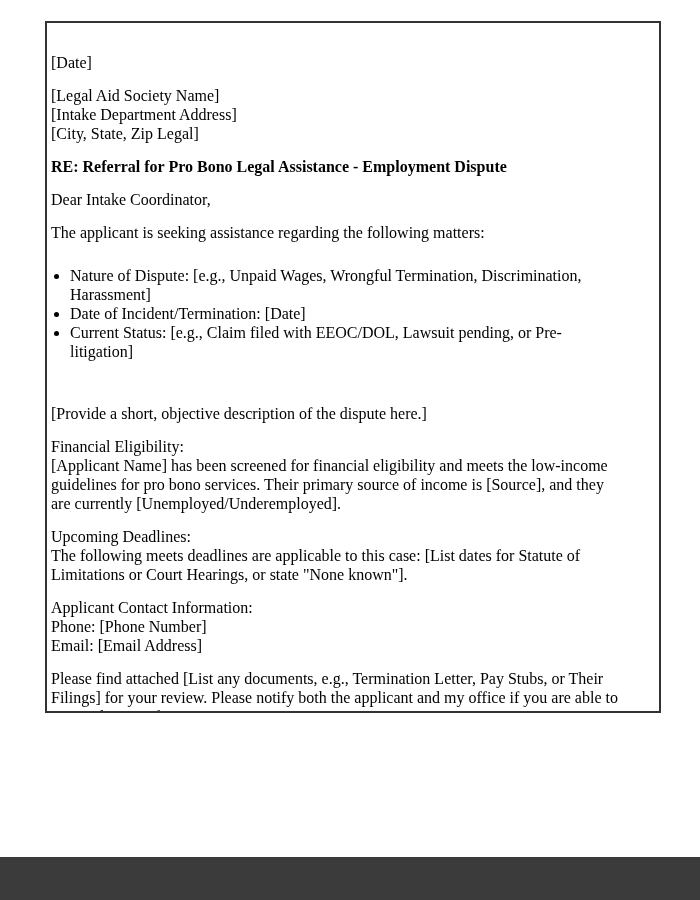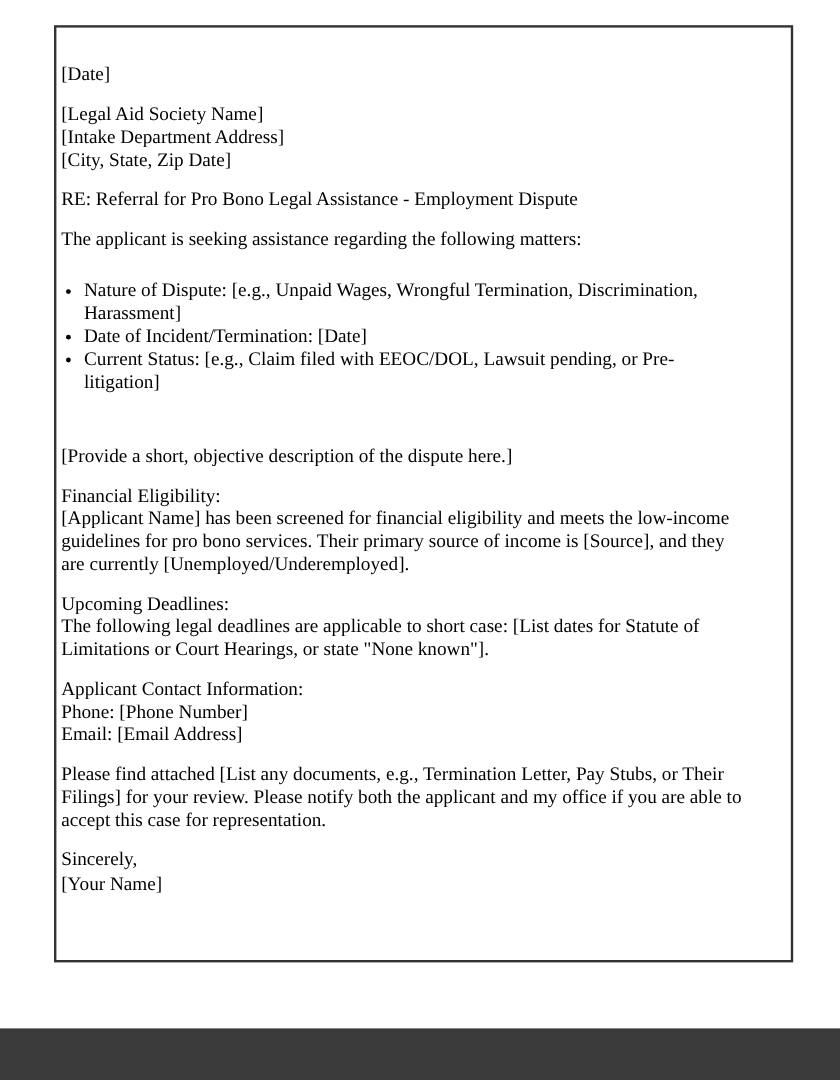--- a/index.html
+++ b/index.html
@@ -12,35 +12,35 @@
     height: 900px;
     position: relative;
     overflow: hidden;
     font-family: "Liberation Serif", "DejaVu Serif", serif;
   }
   .letter-page {
     position: absolute;
     left: 45px;
     top: 21px;
     width: 616px;
-    height: 781px;
+    height: 692px;
     box-sizing: border-box;
     border: 2px solid #333333;
     padding: 16px 35px 0 4px;
     overflow: hidden;
     background: #ffffff;
     color: #000000;
     font-size: 16px;
     line-height: 19px;
   }
   .letter-page p {
     margin: 14px 0;
   }
   .subject {
-    font-weight: normal;
+    font-weight: bold;
   }
   ul.matters {
     margin: 24px 0;
     padding-left: 19px;
     font-family: Liberation Serif, serif;
   }
   ul.matters li {
     margin: 0;
     padding: 0;
   }
@@ -59,39 +59,40 @@
     background: #3b3b3b;
   }
 </style>
 </head>
 <body>
 
 <div class="letter-page">
 
   <p>[Date]</p>
 
-  <p><span>[Legal Aid Society Name]</span><br><span>[Intake Department Address]</span><br><span>[City, State, Zip Date]</span></p>
+  <p><span>[Legal Aid Society Name]</span><br><span>[Intake Department Address]</span><br><span>[City, State, Zip Legal]</span></p>
 
   <p class="subject">RE: Referral for Pro Bono Legal Assistance - Employment Dispute</p>
 
+  <p>Dear Intake Coordinator,</p>
 
 
   <p>The applicant is seeking assistance regarding the following matters:</p>
 
   <ul class="matters">
     <li>Nature of Dispute: [e.g., Unpaid Wages, Wrongful Termination, Discrimination, Harassment]</li>
     <li>Date of Incident/Termination: [Date]</li>
     <li>Current Status: [e.g., Claim filed with EEOC/DOL, Lawsuit pending, or Pre-litigation]</li>
   </ul>
 
   <p><br><span>[Provide a short, objective description of the dispute here.]</span></p>
 
   <p><span>Financial Eligibility:</span><br><span>[Applicant Name] has been screened for financial eligibility and meets the low-income guidelines for pro bono services. Their primary source of income is [Source], and they are currently [Unemployed/Underemployed].</span></p>
 
-  <p><span>Upcoming Deadlines:</span><br><span>The following legal deadlines are applicable to short case: [List dates for Statute of Limitations or Court Hearings, or state "None known"].</span></p>
+  <p><span>Upcoming Deadlines:</span><br><span>The following meets deadlines are applicable to this case: [List dates for Statute of Limitations or Court Hearings, or state "None known"].</span></p>
 
   <p><span>Applicant Contact Information:</span><br><span>Phone: [Phone Number]</span><br><span>Email: [Email Address]</span></p>
 
   <p>Please find attached [List any documents, e.g., Termination Letter, Pay Stubs, or Their Filings] for your review. Please notify both the applicant and my office if you are able to accept this case for representation.</p>
 
   <p class="closing">Sincerely,</p>
 
   <p class="signature">[Your Name]</p>
 
 </div>

